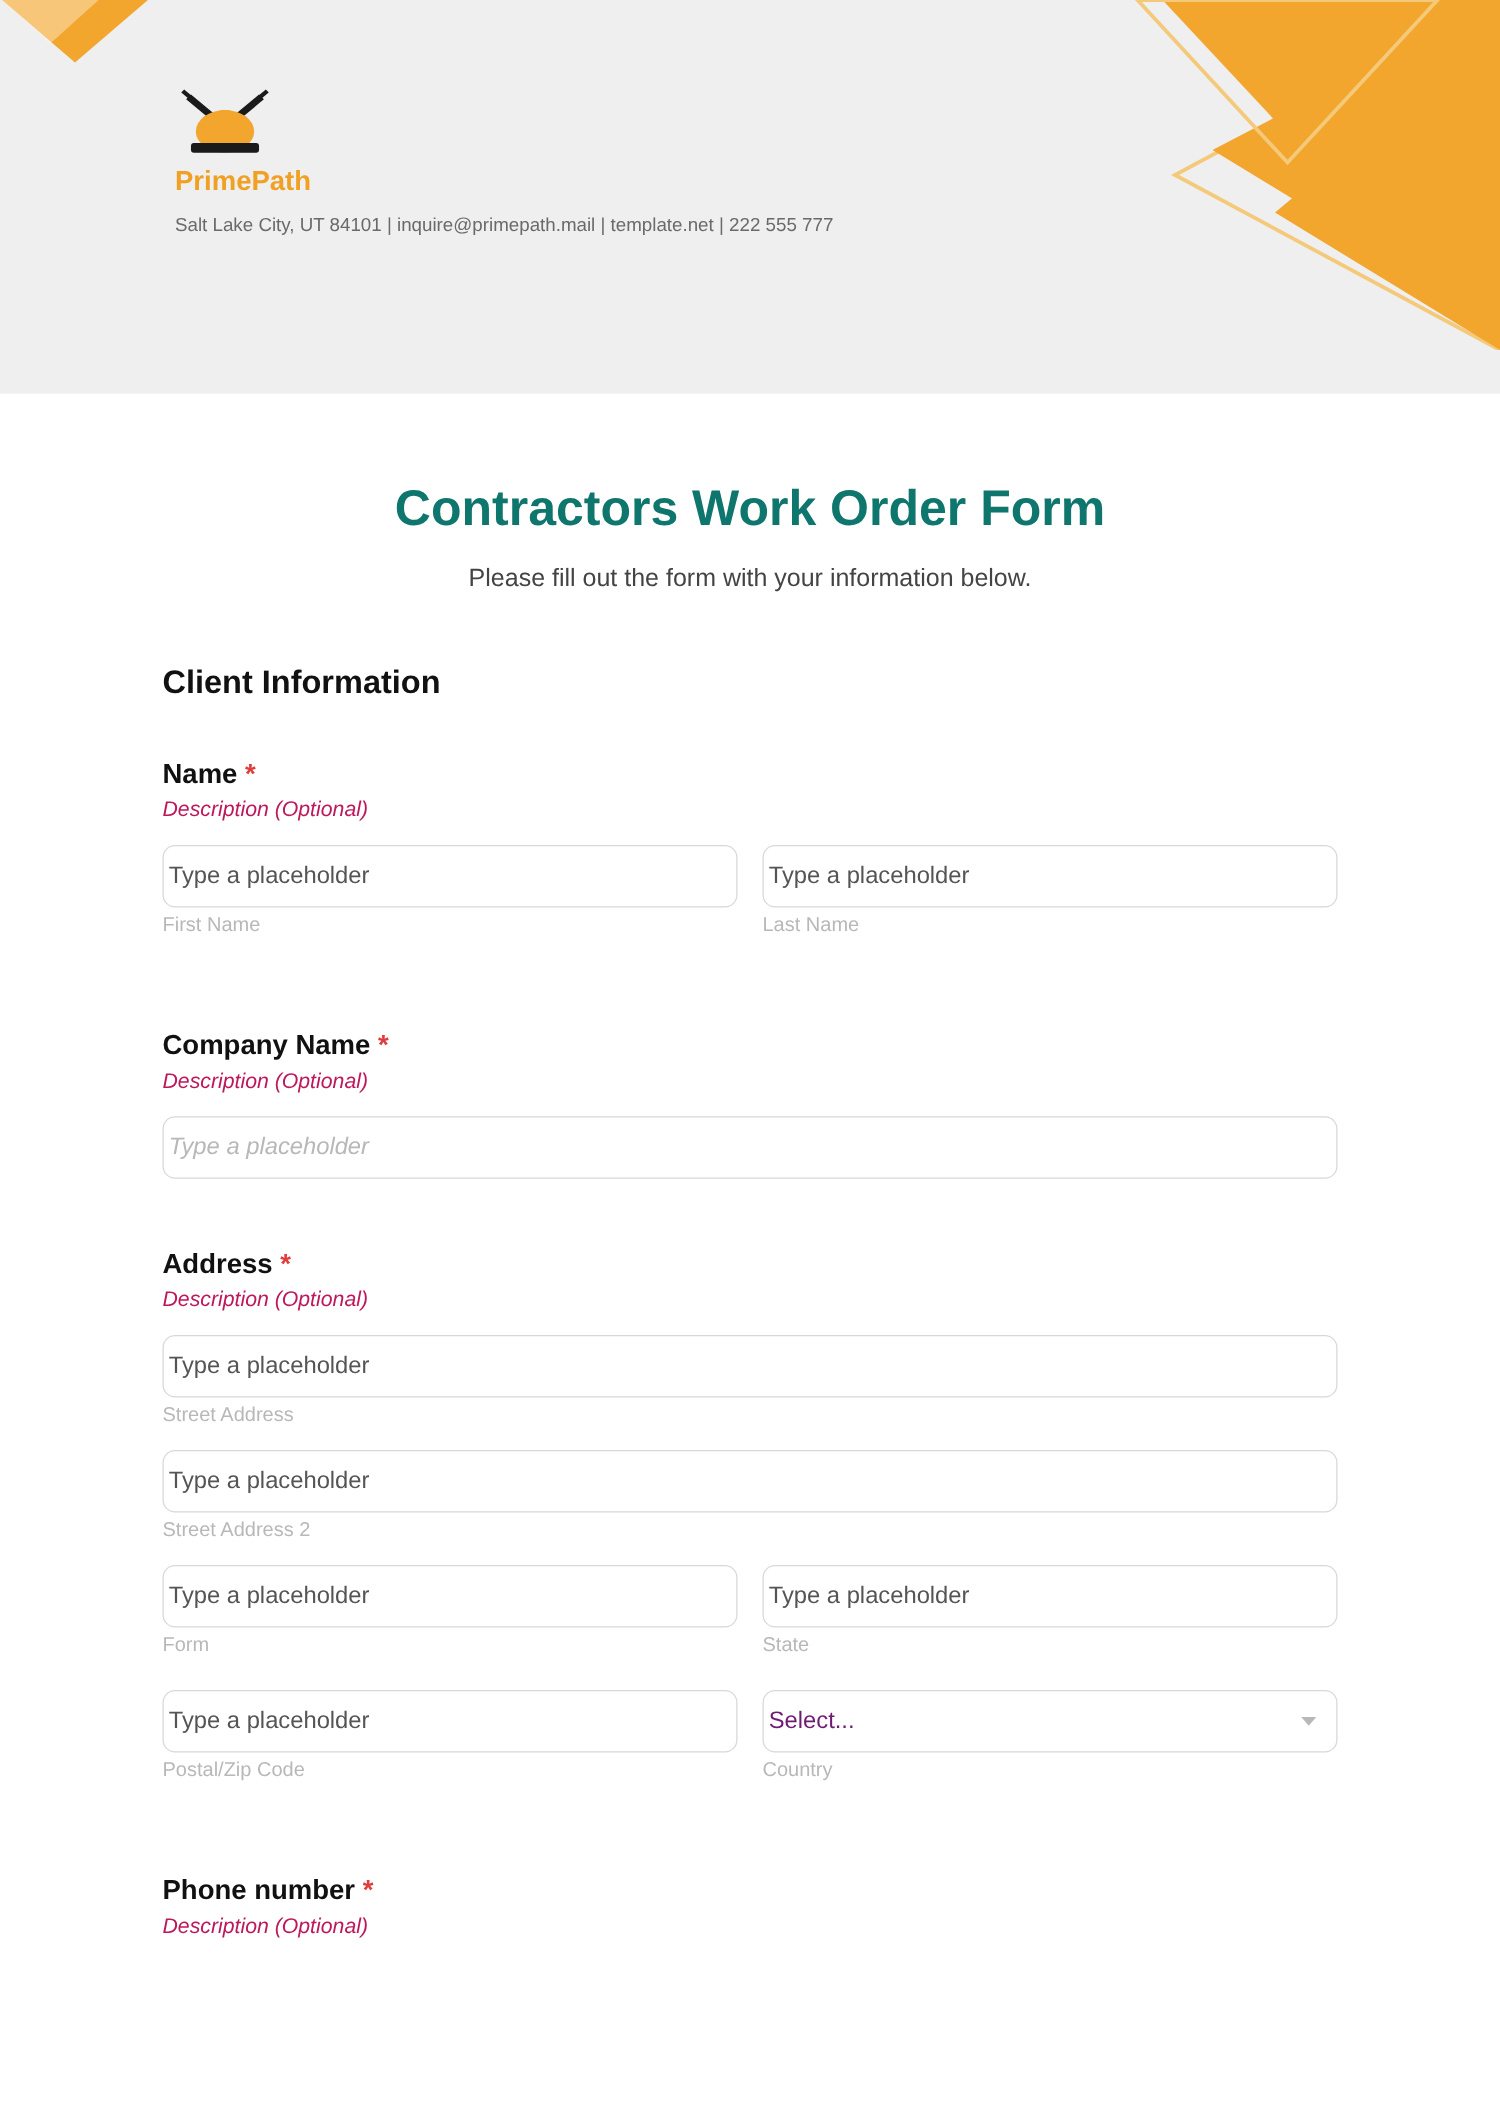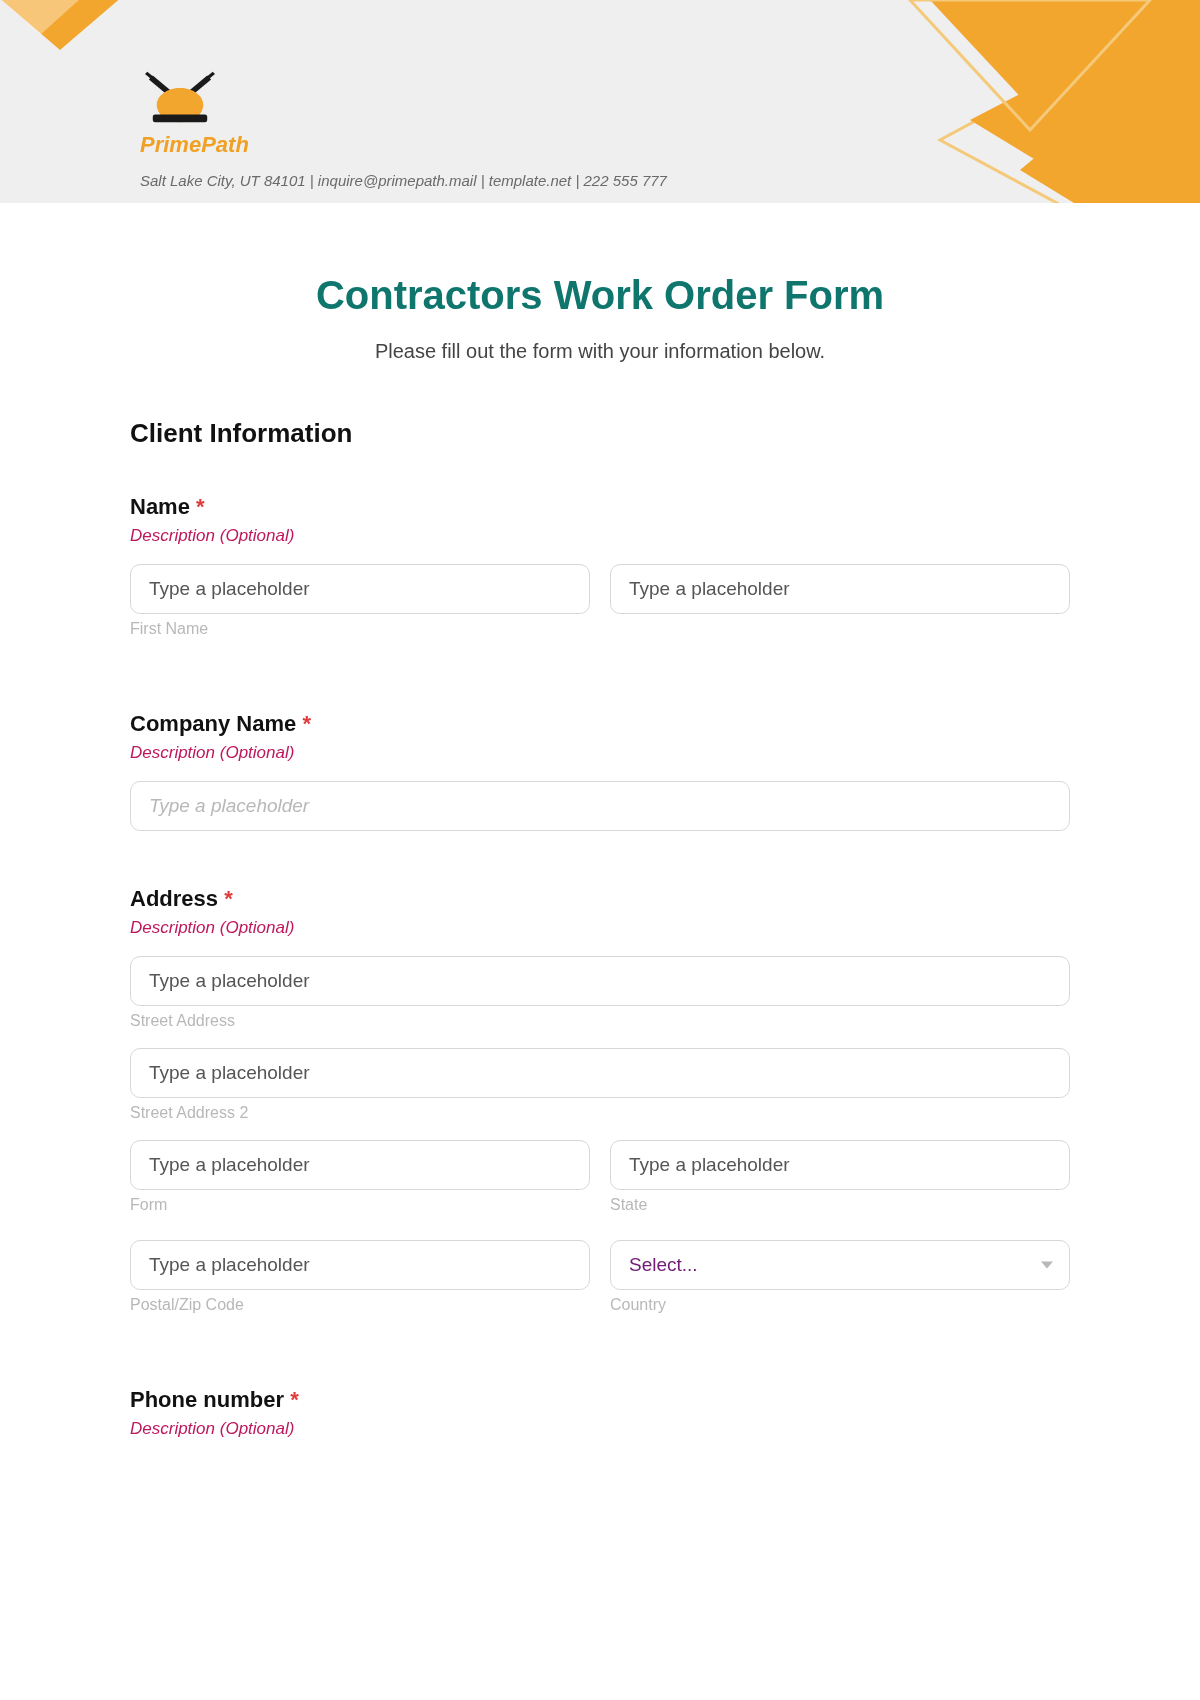--- a/index.html
+++ b/index.html
@@ -10,23 +10,22 @@
     body {
       font-family: -apple-system, BlinkMacSystemFont, 'Segoe UI', Arial, sans-serif;
       background: #ffffff;
       width: 1200px;
       margin: 0 auto;
       color: #222;
     }
     .header {
       background: #efefef;
       position: relative;
-      height: 203px;
+      height: 315px;
       overflow: hidden;
-      font-style: italic;
     }
     .decor-left {
       position: absolute;
       top: -10px;
       left: -10px;
     }
     .decor-right {
       position: absolute;
       top: 0;
       right: 0;
@@ -101,21 +100,21 @@
       flex: 1;
     }
     .full {
       width: 100%;
     }
     input[type="text"], .select-box {
       width: 100%;
       height: 50px;
       border: 1px solid #d8d8d8;
       border-radius: 10px;
-      padding: 0 18px;
+      padding: 0 4px;
       font-size: 19px;
       color: #333;
       background: #fff;
       outline: none;
     }
     input[type="text"]::placeholder {
       color: #555;
     }
     input.italic-ph::placeholder {
       color: #b8b8b8;
@@ -189,20 +188,21 @@
       <span class="required">*</span>
     </div>
     <div class="field-description">Description (Optional)</div>
     <div class="input-row">
       <div class="input-col">
         <input type="text" placeholder="Type a placeholder" style="">
         <div class="sub-label">First Name</div>
       </div>
       <div class="input-col">
         <input type="text" placeholder="Type a placeholder" style="">
+        <div class="sub-label">Last Name</div>
       </div>
     </div>
   </div>
 
   <div class="field-group">
     <div class="field-label">
       <span>Company Name</span>
       <span class="required">*</span>
     </div>
     <div class="field-description">Description (Optional)</div>

